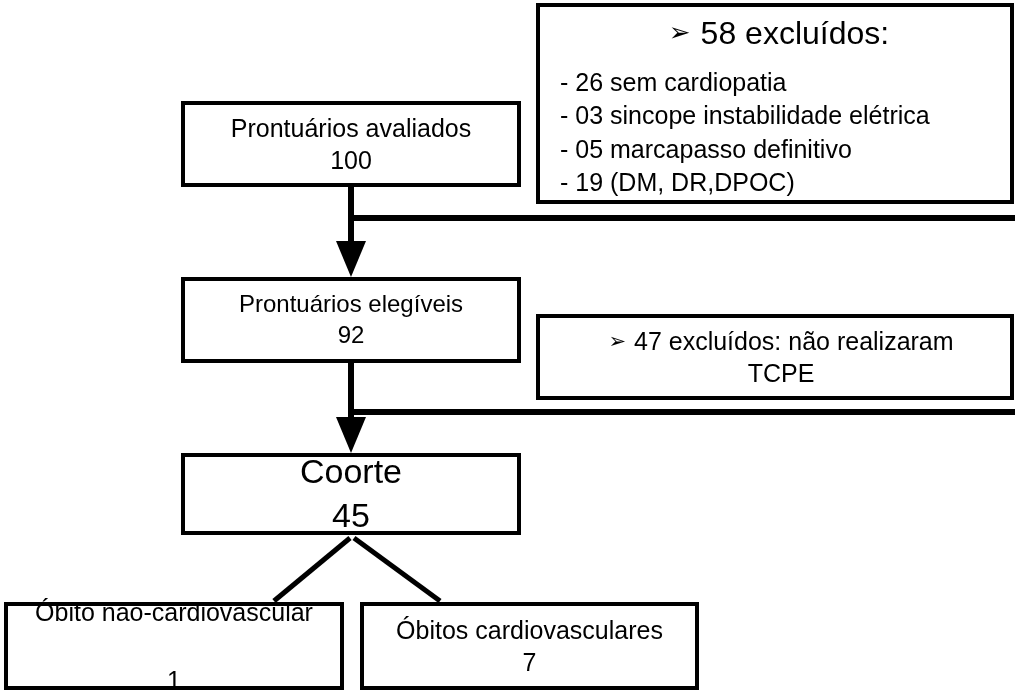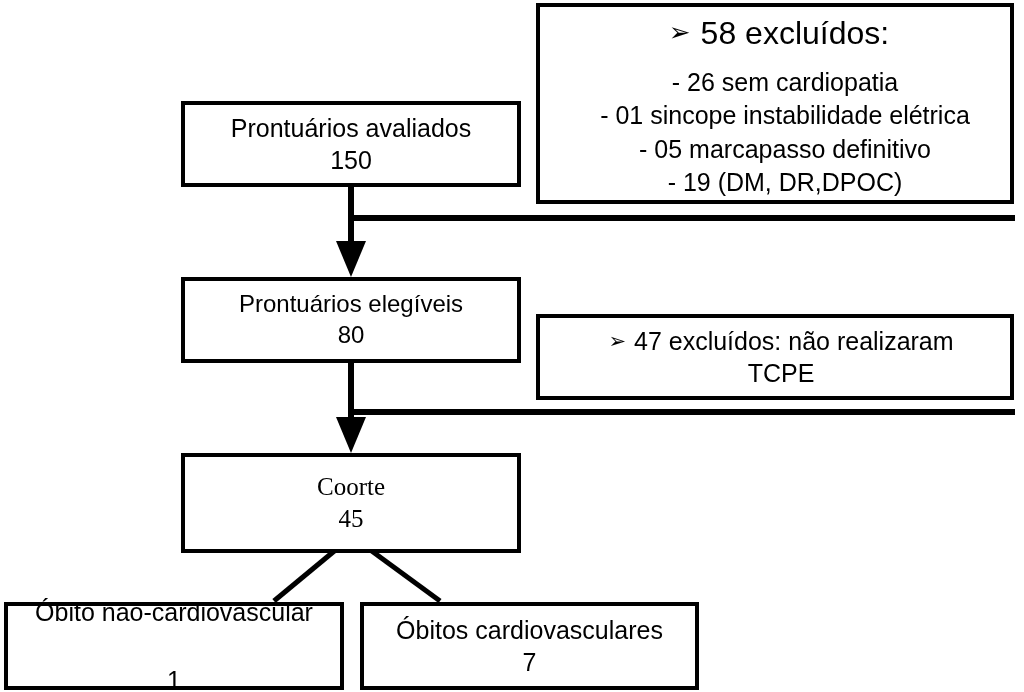--- a/index.html
+++ b/index.html
@@ -35,23 +35,22 @@
   
   #node-evaluated {
     left: 181px; top: 101px; width: 340px; height: 86px;
     font-size: 25px;
   }
   #node-eligible {
     left: 181px; top: 277px; width: 340px; height: 86px;
     font-size: 24px;
   }
   #node-cohort {
-    left: 181px; top: 453px; width: 340px; height: 100px;
-    font-size: 25px;
-    font-family: Liberation Serif, serif;
+    left: 181px; top: 453px; width: 340px; height: 82px;
+    font-size: 34px;
   }
   #node-excluded-1 {
     left: 536px; top: 3px; width: 478px; height: 201px;
     align-items: stretch; justify-content: flex-start;
     padding: 4px 0 0 0;
   }
   #excluded-1-heading {
     font-size: 32px;
     text-align: center;
     display: block;
@@ -63,21 +62,21 @@
     vertical-align: 3px;
     margin-right: 10px;
   }
   #excluded-1-list {
     display: block;
     text-align: left;
     padding-left: 20px;
     font-size: 25px;
     line-height: 1.34;
   }
-  #excluded-1-list .line { white-space: nowrap; text-align: center; }
+  #excluded-1-list .line { white-space: nowrap; }
   #node-excluded-2 {
     left: 536px; top: 314px; width: 478px; height: 86px;
     font-size: 25px;
     padding-left: 12px;
   }
   #node-excluded-2 .line-first { white-space: nowrap; }
   #node-excluded-2 .bullet-glyph {
     font-size: 21px;
     vertical-align: 2px;
     margin-right: 8px;
@@ -129,38 +128,38 @@
     <polygon class="conn-arrowhead" points="351,453 336,417 366,417"></polygon>
 
     <line class="conn-line" x1="351" y1="412" x2="1015" y2="412"></line>
 
     <line class="conn-line-thin" x1="350" y1="538" x2="274" y2="601"></line>
     <line class="conn-line-thin" x1="354" y1="538" x2="440" y2="601"></line>
   </svg>
 
   <div class="node" id="node-evaluated">
     <span class="line">Prontuários avaliados</span>
-    <span class="line">150</span>
+    <span class="line">100</span>
   </div>
 
   <div class="node" id="node-excluded-1">
     <span id="excluded-1-heading">
       <span class="bullet-glyph">➢</span><span>58 excluídos:</span>
     </span>
     <span id="excluded-1-list">
       <span class="line">- 26 sem cardiopatia</span>
-      <span class="line">- 01 sincope instabilidade elétrica</span>
+      <span class="line">- 03 sincope instabilidade elétrica</span>
       <span class="line">- 05 marcapasso definitivo</span>
       <span class="line">- 19 (DM, DR,DPOC)</span>
     </span>
   </div>
 
   <div class="node" id="node-eligible">
     <span class="line">Prontuários elegíveis</span>
-    <span class="line">80</span>
+    <span class="line">92</span>
   </div>
 
   <div class="node" id="node-excluded-2">
     <span class="line line-first">
       <span class="bullet-glyph">➢</span><span>47 excluídos: não realizaram</span>
     </span>
     <span class="line">TCPE</span>
   </div>
 
   <div class="node" id="node-cohort">

